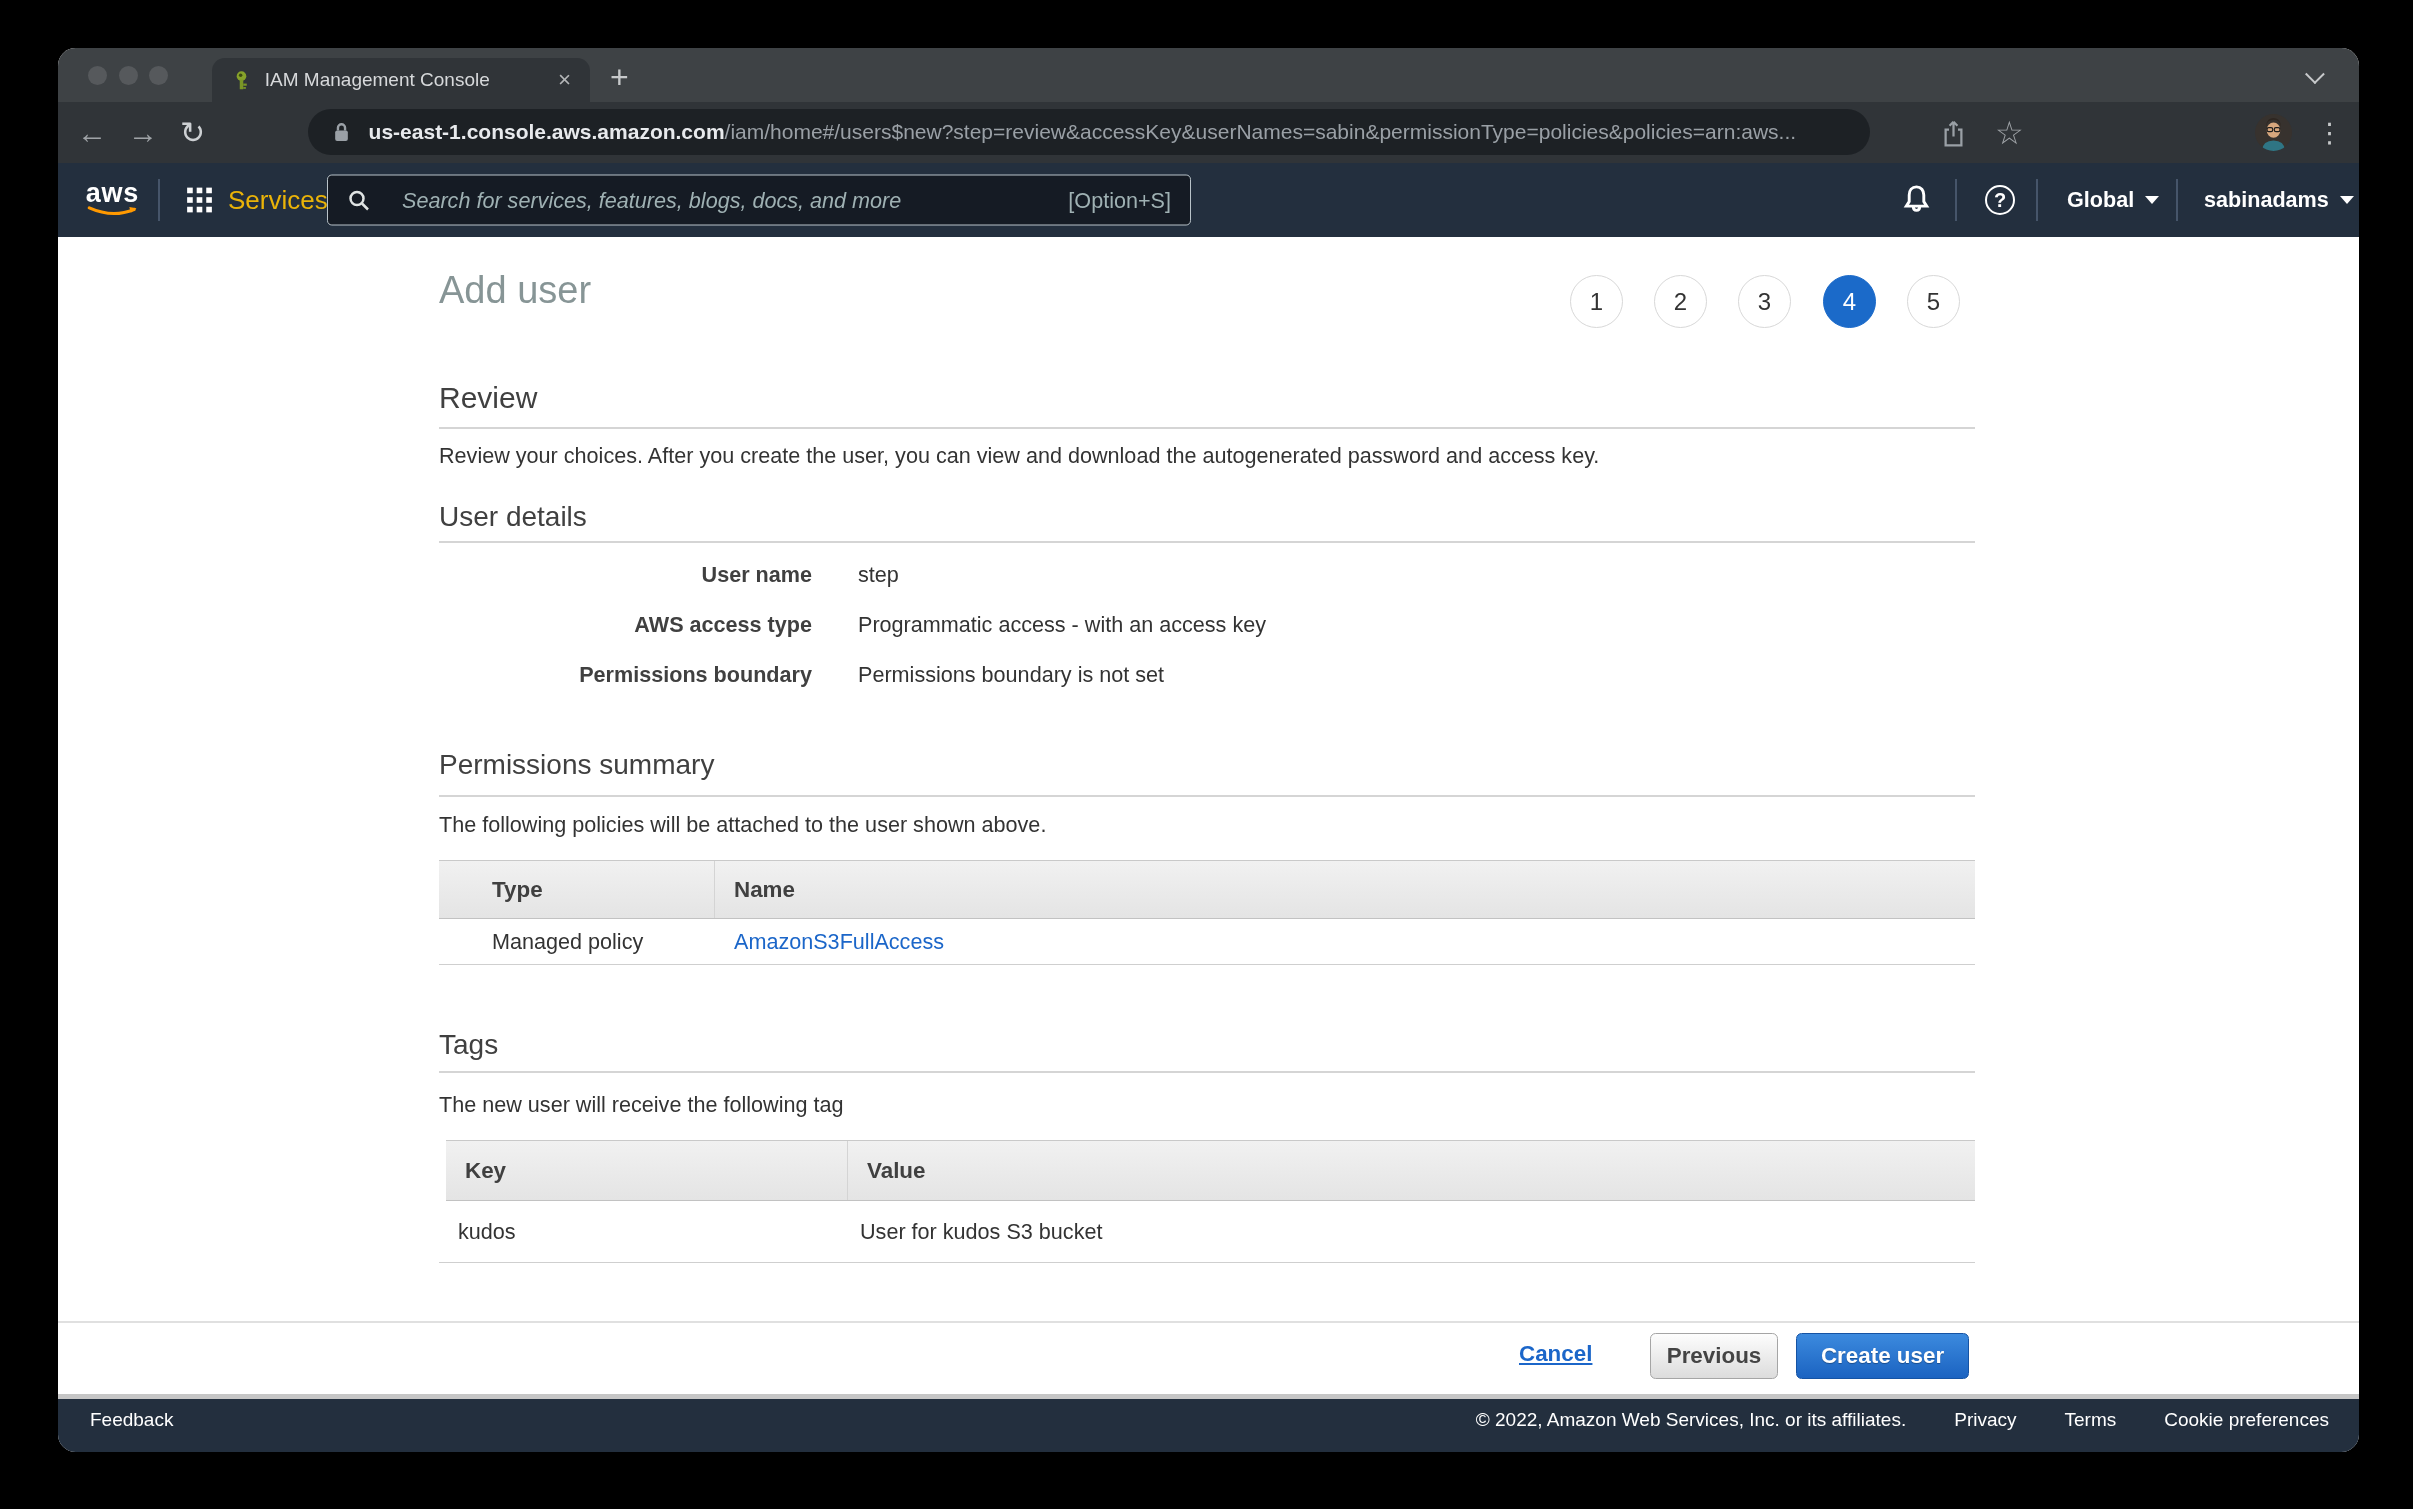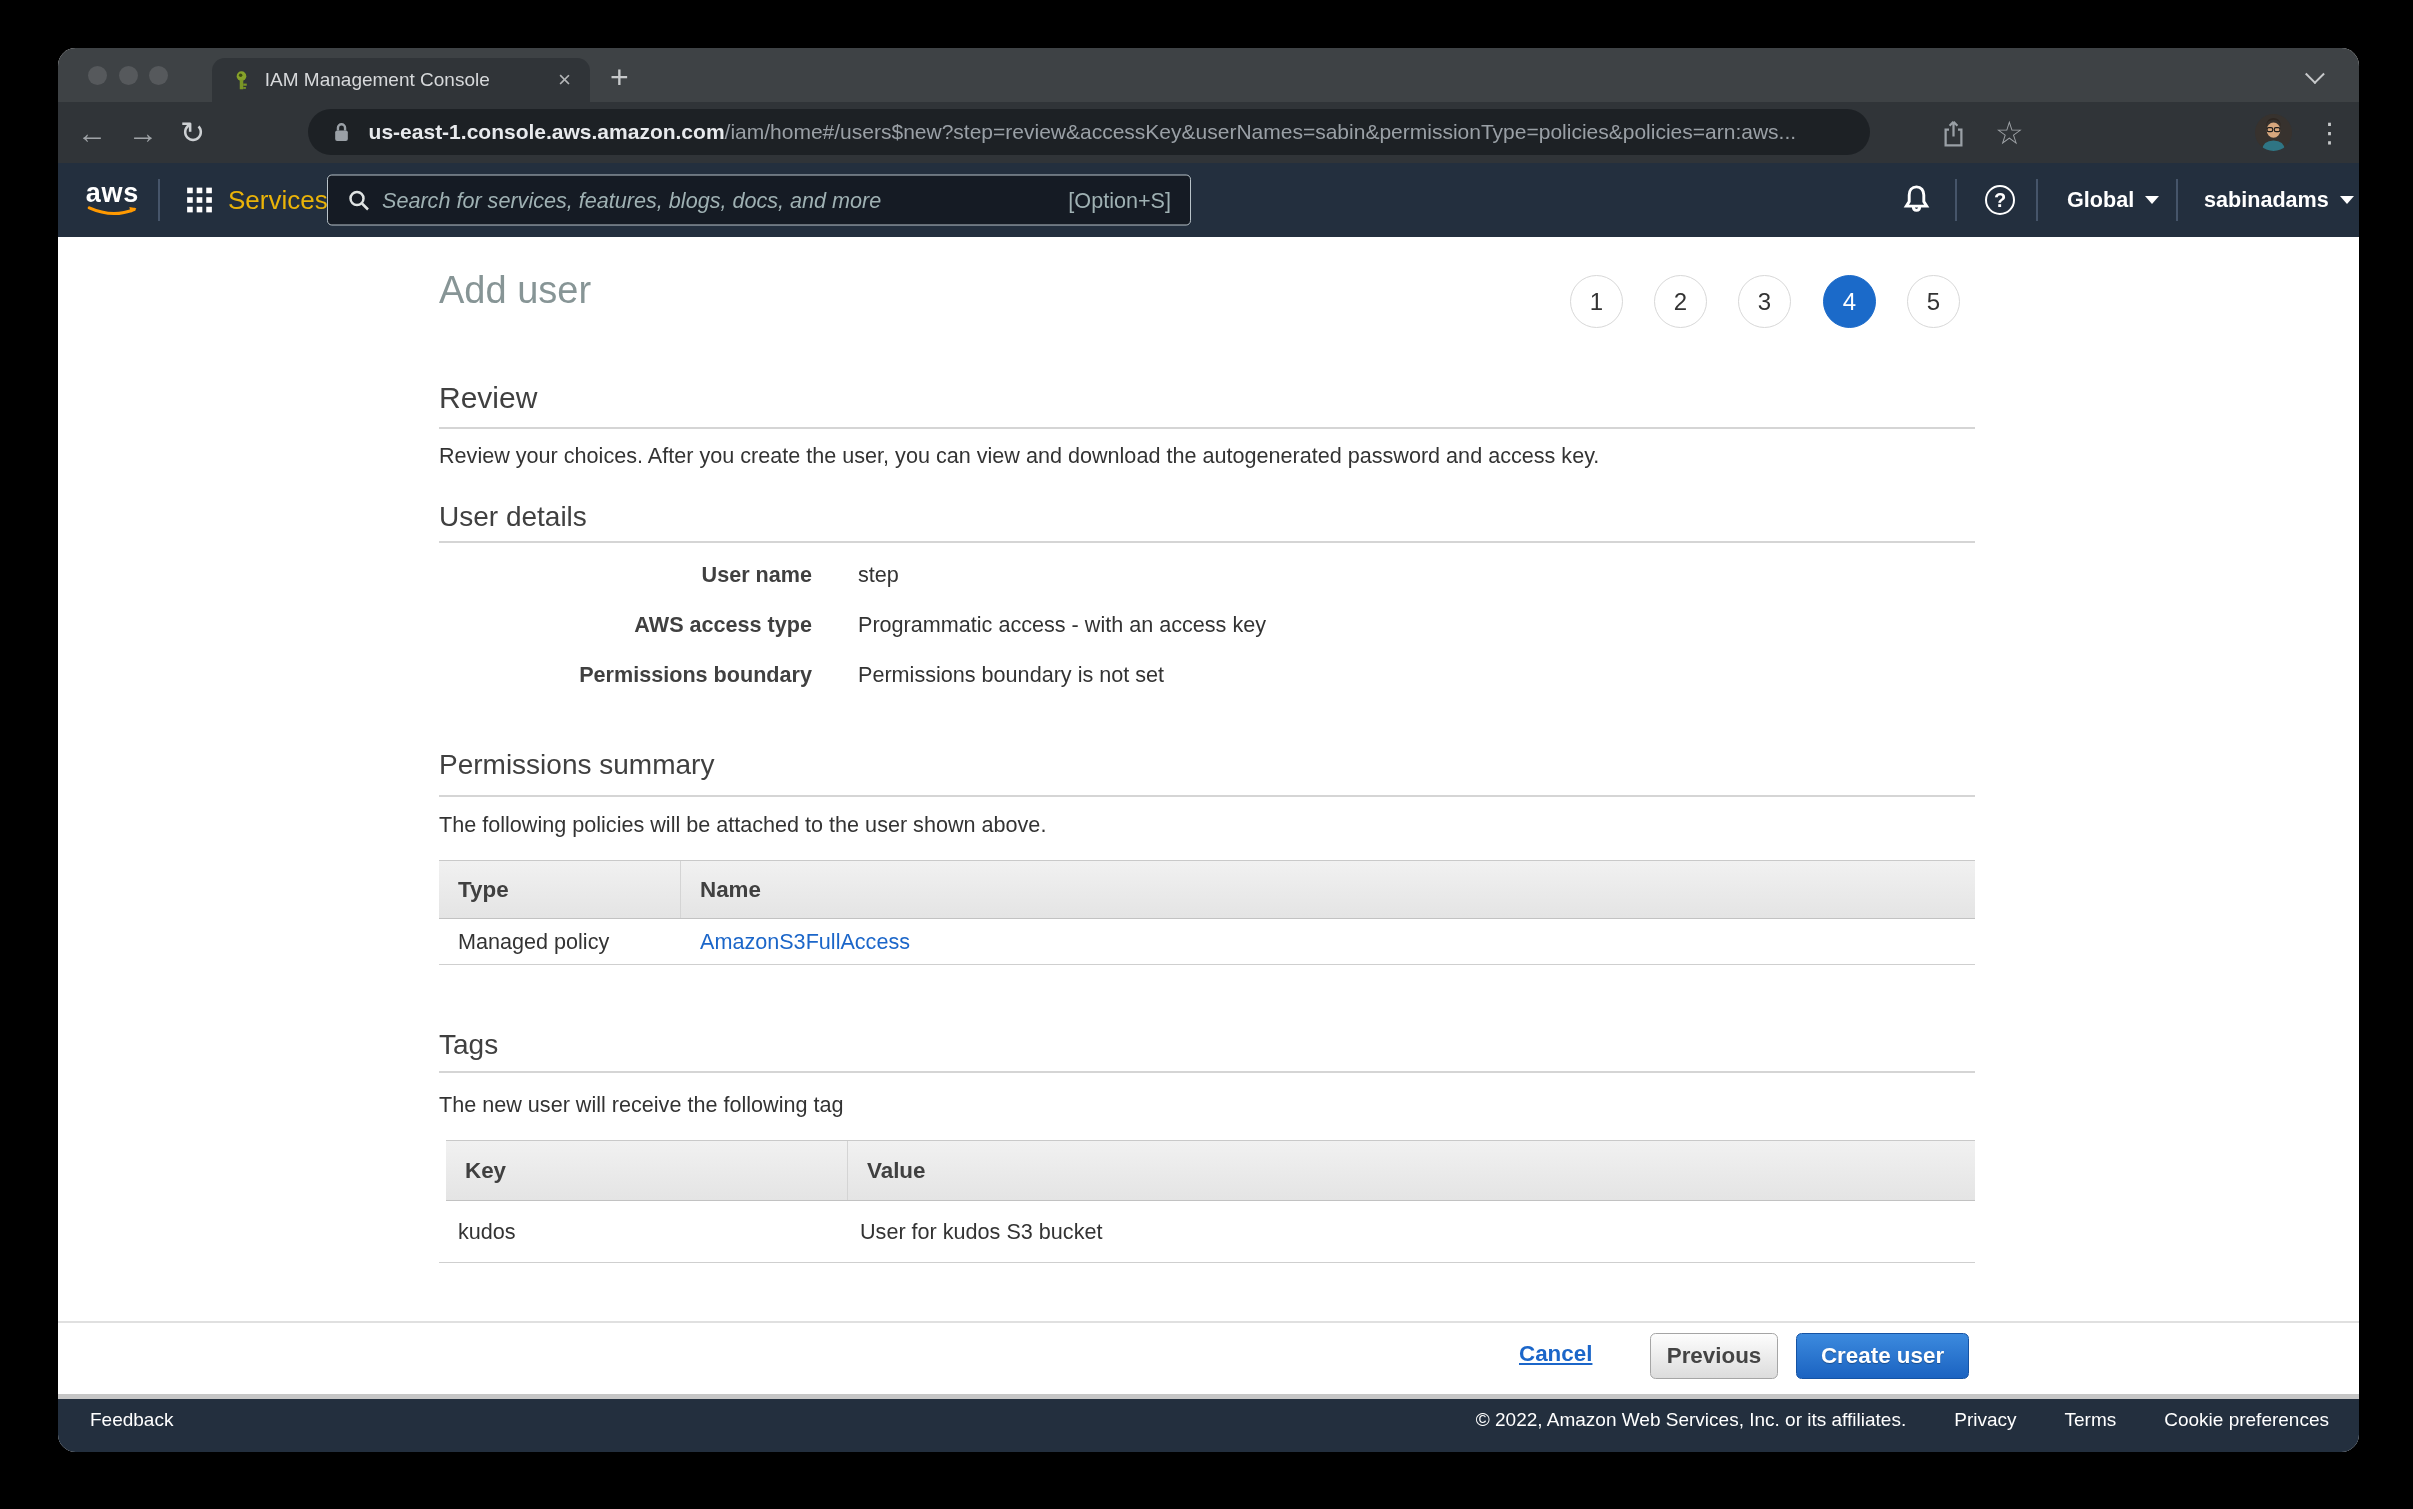--- a/index.html
+++ b/index.html
@@ -29,21 +29,21 @@
   .avatar { position:absolute; left:2197px; top:12px; width:37px; height:37px; border-radius:50%; overflow:hidden; }
 
   
   .navbar { height:74px; background:#232f3e; position:relative; flex:none; }
   .nb { position:absolute; top:50%; transform:translateY(-50%); }
   .nav-divider { position:absolute; top:16px; width:1.6px; height:42px; background:#46556a; }
   .aws-logo { left:26.4px; width:56px; text-align:center; }
   .aws-word { color:#fff; font-weight:bold; font-size:27px; letter-spacing:0.8px; line-height:0.9; }
   .services { color:#eab308; font-size:26px; }
   .searchbox { left:269px; width:864px; height:51px; background:#151b24; border:1.6px solid #b9c3c9;
-               border-radius:4.8px; display:flex; align-items:center; padding:0 19px; gap:11px; }
+               border-radius:4.8px; display:flex; align-items:center; padding:0 19px; gap:31px; }
   .searchbox input { flex:1; background:transparent; border:none; outline:none; color:#9fb1b3;
                      font-size:21.6px; font-style:italic; font-family:"Liberation Sans", sans-serif; }
   .searchbox input::placeholder { color:#9fb1b3; opacity:1; }
   .shortcut { color:#9fb1b3; font-size:21.6px; }
   .help-circle { width:30px; height:30px; border:2.4px solid #fff; border-radius:50%; color:#fff;
                  font-size:20px; font-weight:bold; display:flex; align-items:center; justify-content:center; }
   .nav-label { color:#fff; font-size:21.6px; font-weight:bold; display:flex; align-items:center; gap:11.2px; }
   .caret { width:0; height:0; border-left:7.2px solid transparent; border-right:7.2px solid transparent;
            border-top:8.8px solid #fff; }
 
@@ -58,21 +58,21 @@
   .rule { position:absolute; left:381px; width:1536px; height:1.6px; background:#d5d5d5; }
   .para { position:absolute; left:381px; font-size:21.6px; color:#333; }
   .dl-label { position:absolute; left:381px; width:373px; text-align:right; font-size:21.6px; font-weight:bold; color:#404040; line-height:29px; }
   .dl-value { position:absolute; left:800px; font-size:21.6px; color:#333; line-height:29px; }
   .tbl { position:absolute; left:381px; width:1536px; }
   .tbl-head { display:flex; background:linear-gradient(180deg,#f1f1f1,#e4e4e4);
               border-top:1.6px solid #c9c9c9; border-bottom:1.6px solid #c2c2c2; }
   .tbl-row { display:flex; border-bottom:1.6px solid #cfcfcf; background:#fff; }
   .cell { display:flex; align-items:center; padding-left:19px; font-size:21.6px; color:#333; }
   .tbl-head .cell { font-weight:bold; color:#404040; font-size:22.4px; }
-  .c1-narrow { width:242px; } .c1-wide { width:402px; } .c2 { flex:1; }
+  .c1-narrow { width:242px;margin-left:34px; } .c1-wide { width:402px; } .c2 { flex:1; }
   .tbl-head .c1-narrow, .tbl-head .c1-wide { border-right:1.6px solid #d4d4d4; }
   .t1 .tbl-head { height:59px; } .t1 .tbl-row { height:46px; }
   .t2 .tbl-head { height:61px;margin-left:7px; } .t2 .tbl-row { height:62px; }
   a.policy-link { color:#1b66c9; text-decoration:none; }
   .action-divider { position:absolute; left:0; width:2301px; height:1.6px; background:#e0e0e0; top:1084px; }
   .cancel-link { position:absolute; left:1461px; top:1104px; font-size:22.4px; font-weight:bold; color:#1b66c9; }
   .btn { position:absolute; top:1096px; height:46px; border-radius:5.6px; font-size:22.4px; font-weight:bold;
          display:flex; align-items:center; justify-content:center; font-family:"Liberation Sans", sans-serif; }
   .btn-prev { left:1592px; width:128px; background:linear-gradient(180deg,#fdfdfd,#dcdcdc);
               border:1.6px solid #a5a5a5; color:#444; }

